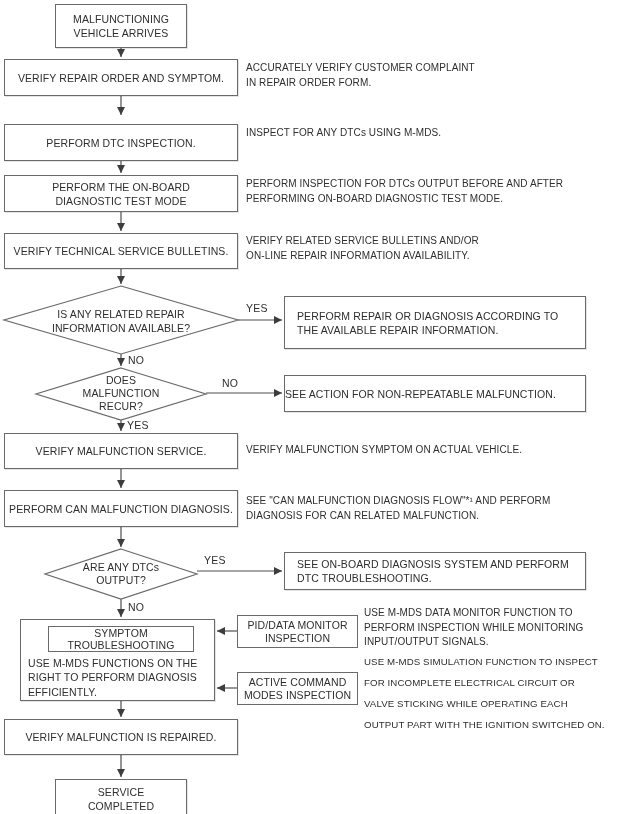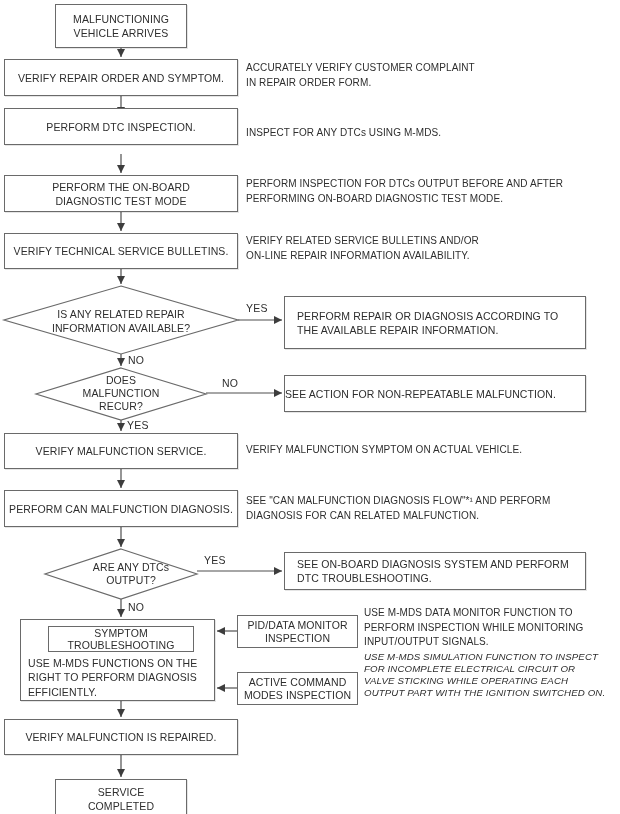--- a/index.html
+++ b/index.html
@@ -57,21 +57,21 @@
     letter-spacing: 0.1px;
   }
   .dtext.tight { line-height: 13px; }
   .ann {
     position: absolute;
     font-size: 10px;
     line-height: 14.5px;
     white-space: pre-line;
     letter-spacing: 0.1px;
   }
-  .ann.small { font-size: 9.7px; line-height: 12px; font-style: italic; }
+  .ann.small { font-size: 9.7px; line-height: 21px; }
   .lbl {
     position: absolute;
     font-size: 10.5px;
     letter-spacing: 0.2px;
   }
   .notetext {
     position: absolute;
     font-size: 10.5px;
     line-height: 14.3px;
     white-space: pre-line;
@@ -114,21 +114,21 @@
       <polygon points="121,368 206,394 121,420 36,394"></polygon>
       <polygon points="121,549 197,574 121,599 45,574"></polygon>
     </g>
   </svg>
 
   <div class="node" style="left:55px; top:4px; width:132px; height:44px;">MALFUNCTIONING
 VEHICLE ARRIVES</div>
 
   <div class="node" style="left:4px; top:59px; width:234px; height:37px;">VERIFY REPAIR ORDER AND SYMPTOM.</div>
 
-  <div class="node" style="left:4px; top:108px; width:234px; height:37px;">PERFORM DTC INSPECTION.</div>
+  <div class="node" style="left:4px; top:124px; width:234px; height:37px;">PERFORM DTC INSPECTION.</div>
 
   <div class="node" style="left:4px; top:175px; width:234px; height:37px;">PERFORM THE ON-BOARD
 DIAGNOSTIC TEST MODE</div>
 
   <div class="node" style="left:4px; top:233px; width:234px; height:36px;">VERIFY TECHNICAL SERVICE BULLETINS.</div>
 
   <div class="node" style="left:4px; top:433px; width:234px; height:36px;">VERIFY MALFUNCTION SERVICE.</div>
 
   <div class="node" style="left:4px; top:490px; width:234px; height:37px;">PERFORM CAN MALFUNCTION DIAGNOSIS.</div>
 
@@ -142,21 +142,21 @@
   <div class="node" style="left:4px; top:719px; width:234px; height:36px;">VERIFY MALFUNCTION IS REPAIRED.</div>
 
   <div class="node top-align" style="left:55px; top:779px; width:132px; height:40px; padding-top:5px;">SERVICE
 COMPLETED</div>
 
   <div class="dtext" style="left:21px; top:307px; width:200px;">IS ANY RELATED REPAIR
 INFORMATION AVAILABLE?</div>
   <div class="dtext tight" style="left:61px; top:374px; width:120px;">DOES
 MALFUNCTION
 RECUR?</div>
-  <div class="dtext tight" style="left:56px; top:561px; width:150px;">ARE ANY DTCs
+  <div class="dtext tight" style="left:46px; top:561px; width:150px;">ARE ANY DTCs
 OUTPUT?</div>
 
   <div class="node left-text" style="left:284px; top:296px; width:302px; height:53px; padding-left:12px;">PERFORM REPAIR OR DIAGNOSIS ACCORDING TO
 THE AVAILABLE REPAIR INFORMATION.</div>
 
   <div class="node left-text" style="left:284px; top:375px; width:302px; height:37px; ">SEE ACTION FOR NON-REPEATABLE MALFUNCTION.</div>
 
   <div class="node left-text" style="left:284px; top:552px; width:302px; height:38px; padding-left:12px;">SEE ON-BOARD DIAGNOSIS SYSTEM AND PERFORM
 DTC TROUBLESHOOTING.</div>
 

